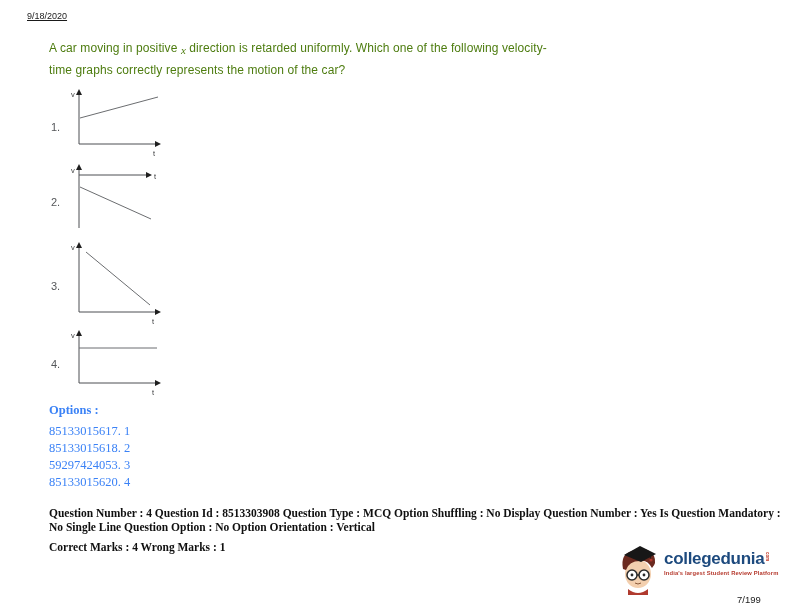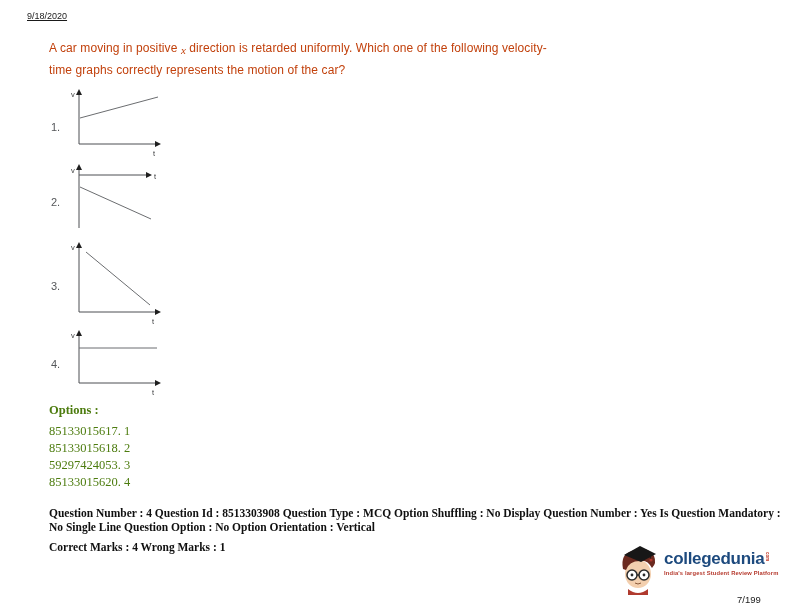--- a/index.html
+++ b/index.html
@@ -4,30 +4,30 @@
 <style>
   html,body{margin:0;padding:0;}
   body{
     width:792px;height:612px;background:#ffffff;position:relative;
     font-family:"Liberation Sans",sans-serif;overflow:hidden;
   }
   .abs{position:absolute;}
   .date{left:27px;top:11px;font-size:9px;color:#1a1a1a;text-decoration:underline;}
   .question{
     left:49px;top:39px;width:520px;font-size:12px;line-height:19.5px;
-    color:#c2410c;letter-spacing:.1px;
+    color:#4d7c0f;letter-spacing:.1px;
   }
   .qx{font-family:"Liberation Serif",serif;font-style:italic;font-size:11px;vertical-align:-2px;}
   .gnum{position:absolute;left:51px;width:16px;font-size:11px;color:#55575a;}
   .gsvg{position:absolute;}
   .gsvg .ax{stroke:#4d4f52;stroke-width:1;fill:none;}
   .gsvg .dl{stroke:#6b6d70;stroke-width:1;fill:none;}
   .gsvg .ah{fill:#1f1f1f;}
   .gsvg text{font-family:"Liberation Sans",sans-serif;font-size:7.5px;fill:#3a3c3e;}
-  .options{left:49px;top:403px;font-family:"Liberation Serif",serif;color:#4d7c0f;}
+  .options{left:49px;top:403px;font-family:"Liberation Serif",serif;color:#3b82f6;}
   .options .head{font-weight:bold;font-size:12.5px;margin:0 0 5px 0;}
   .options .opt{font-size:12.5px;line-height:17px;margin:0;}
   .meta{
     left:49px;top:506px;width:744px;font-family:"Liberation Serif",serif;
     color:#101010;font-weight:bold;font-size:11.5px;line-height:14px;
   }
   .meta .marks{margin-top:6px;}
   .logo{left:616px;top:541px;display:flex;align-items:flex-start;}
   .logo-text{margin-left:4px;padding-top:9px;}
   .brand-row{display:flex;align-items:flex-start;}

